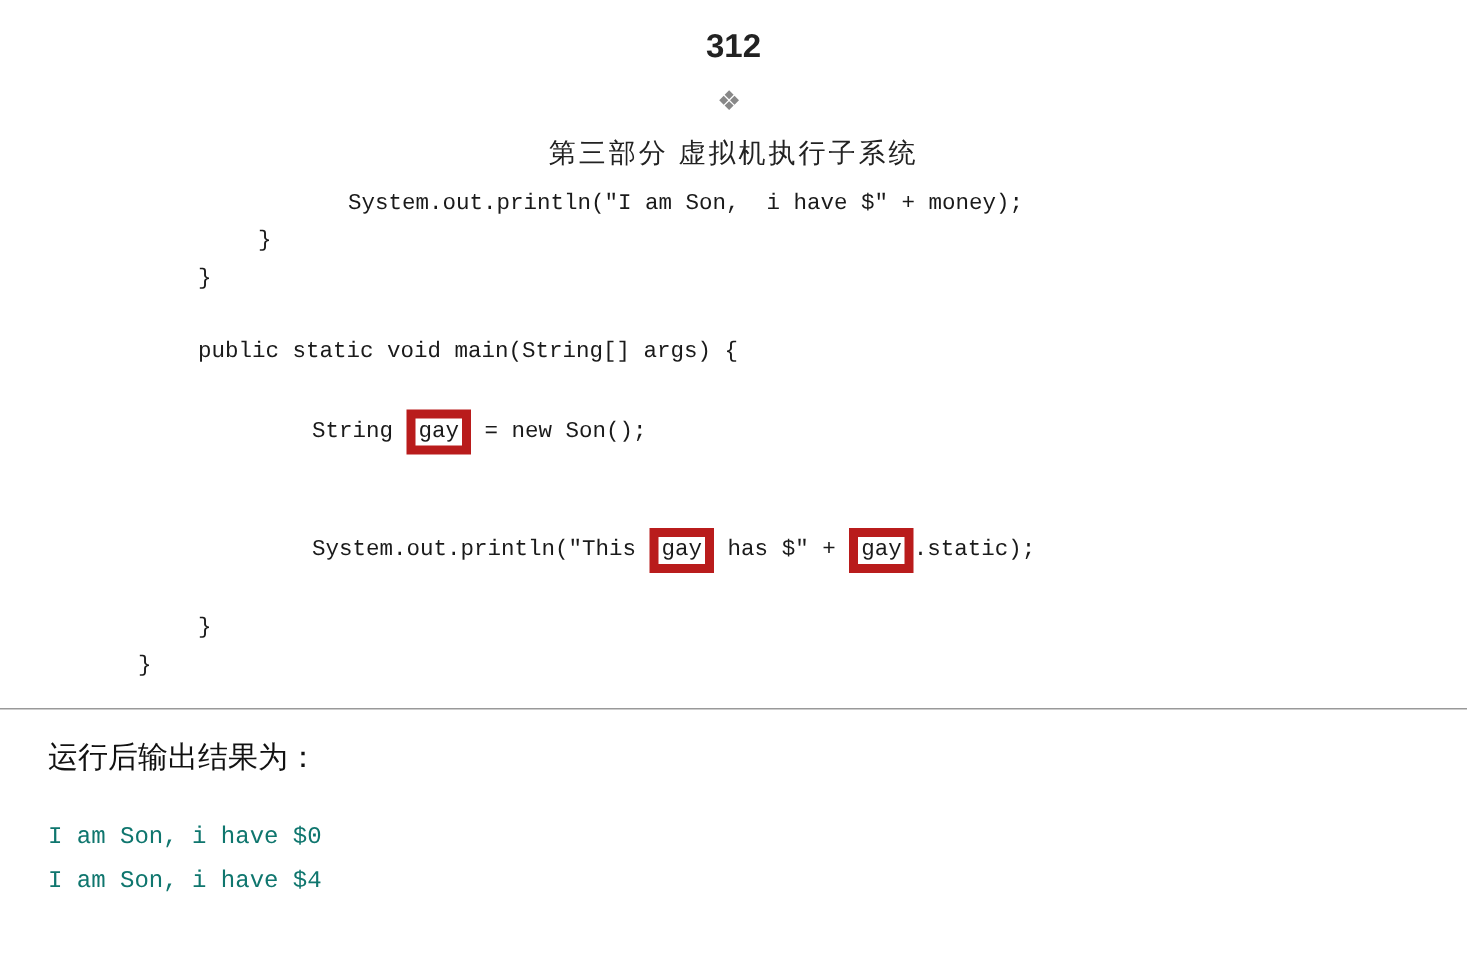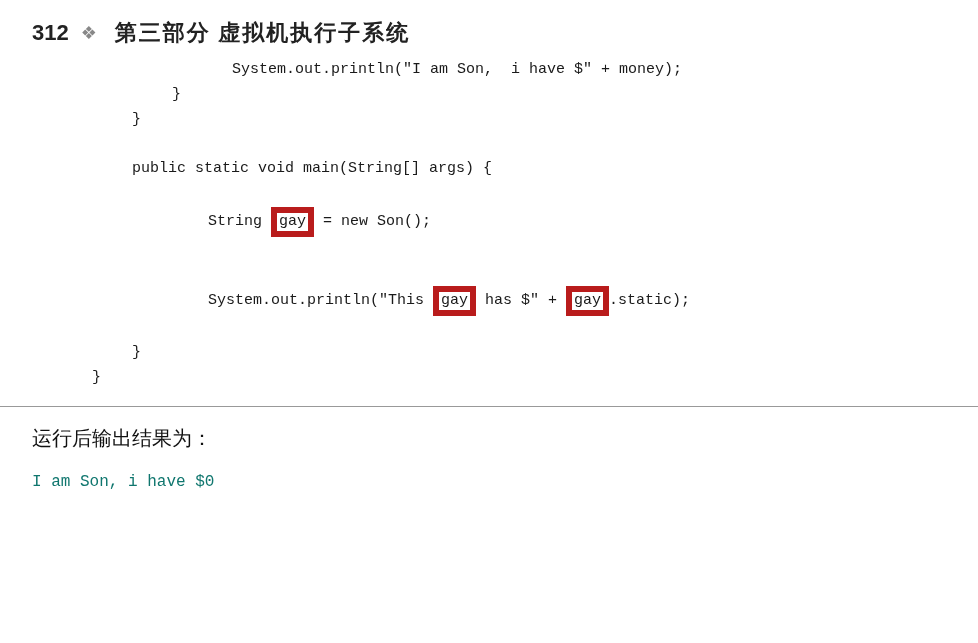--- a/index.html
+++ b/index.html
@@ -11,37 +11,37 @@
       min-height: 643px;
       overflow: hidden;
     }
 
     
     .page-header {
       display: flex;
       align-items: center;
       padding: 18px 32px 10px 32px;
       gap: 12px;
+      flex-direction: column;
     }
     .page-number {
       font-size: 22px;
       font-weight: bold;
       font-family: Arial, sans-serif;
     }
     .diamond-icon {
       display: inline-block;
       width: 22px;
       height: 22px;
       position: relative;
     }
     .page-title {
-      font-size: 22px;
+      font-size: 18px;
       font-family: 'SimSun', 'STSong', serif;
       letter-spacing: 2px;
-      font-weight: bold;
     }
 
     
     .code-section {
       padding: 0 32px;
       font-family: 'Courier New', Courier, monospace;
       font-size: 15px;
       line-height: 1.65;
       color: #1a1a1a;
     }
@@ -67,21 +67,21 @@
       margin: 18px 0 0 0;
     }
 
     
     .output-section {
       padding: 18px 32px 20px 32px;
     }
     .output-heading {
       font-size: 20px;
       font-family: 'SimSun', 'STSong', serif;
-      margin-bottom: 16px;
+      margin-bottom: 26px;
       color: #111;
     }
     .output-lines {
       font-family: 'Courier New', Courier, monospace;
       font-size: 16px;
       line-height: 1.8;
       color: #0f766e;
     }
     .output-line {
       display: block;
@@ -121,14 +121,15 @@
   <span class="code-line" style="padding-left:60px;">}</span>
 
 </div>
 
 <hr class="divider" style="margin: 16px 0 0 0;">
 
 <div class="output-section">
   <div class="output-heading">运行后输出结果为：</div>
   <div class="output-lines">
     <span class="output-line">I am Son, i have $0</span>
+    <span class="output-line">I am Son, i have $4</span>
   </div>
 </div>
 
 </body></html>

